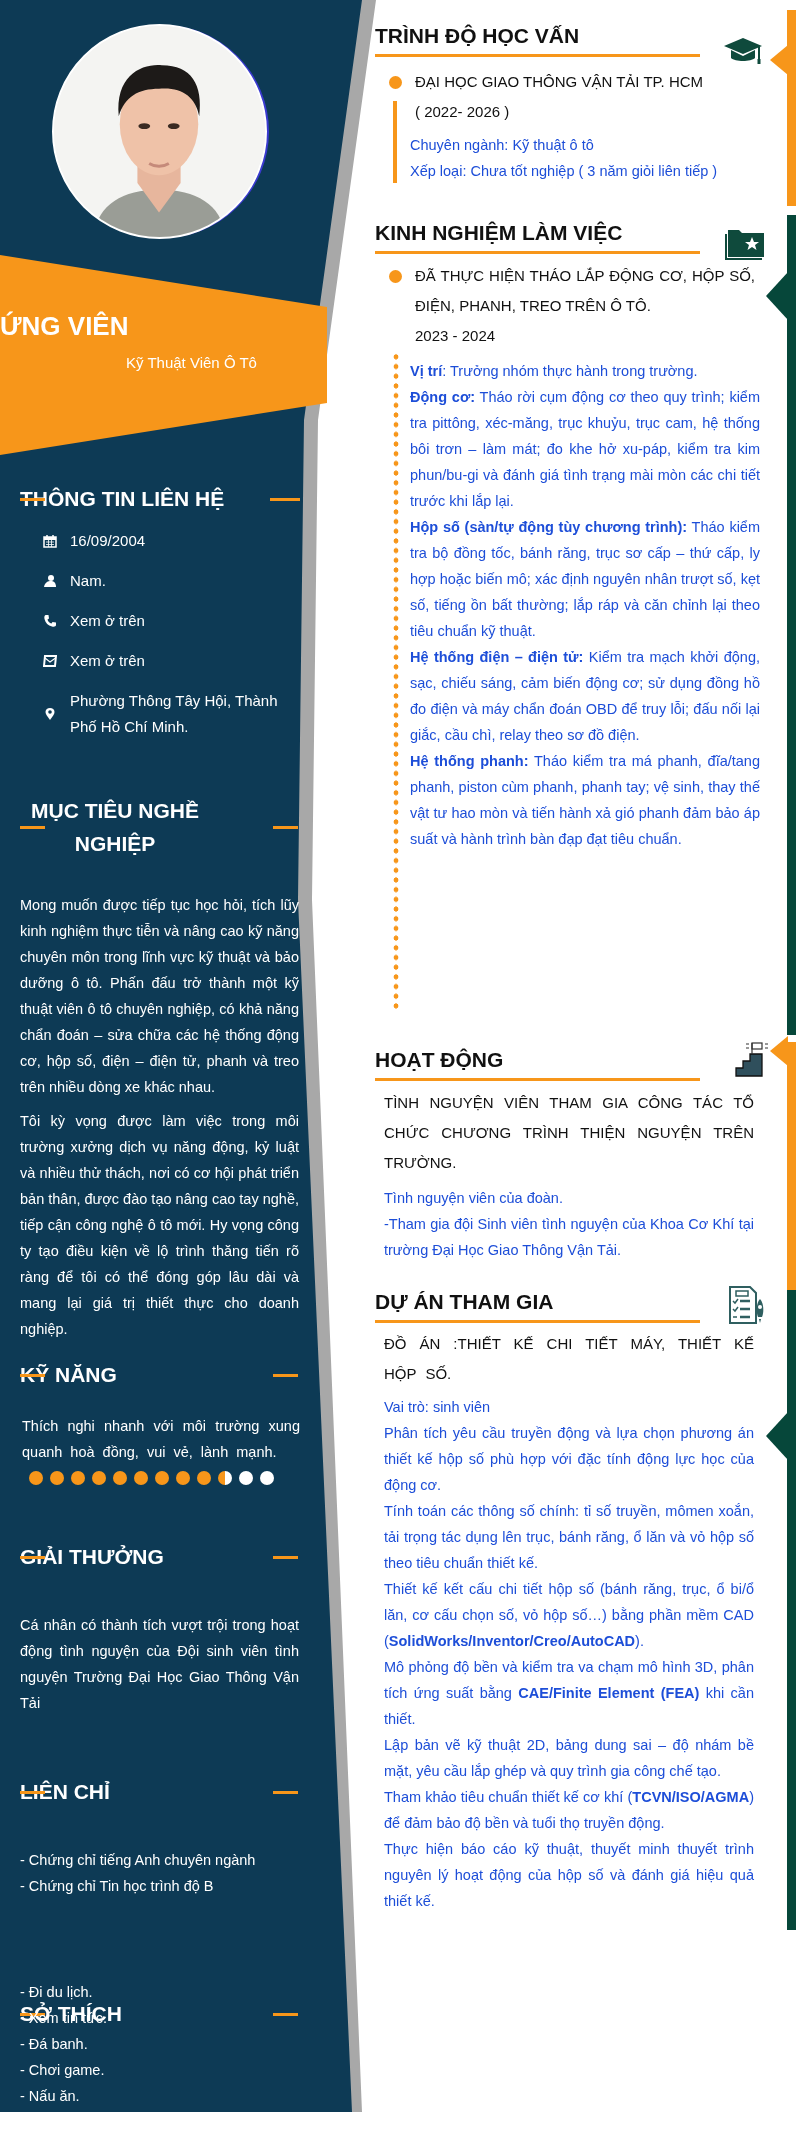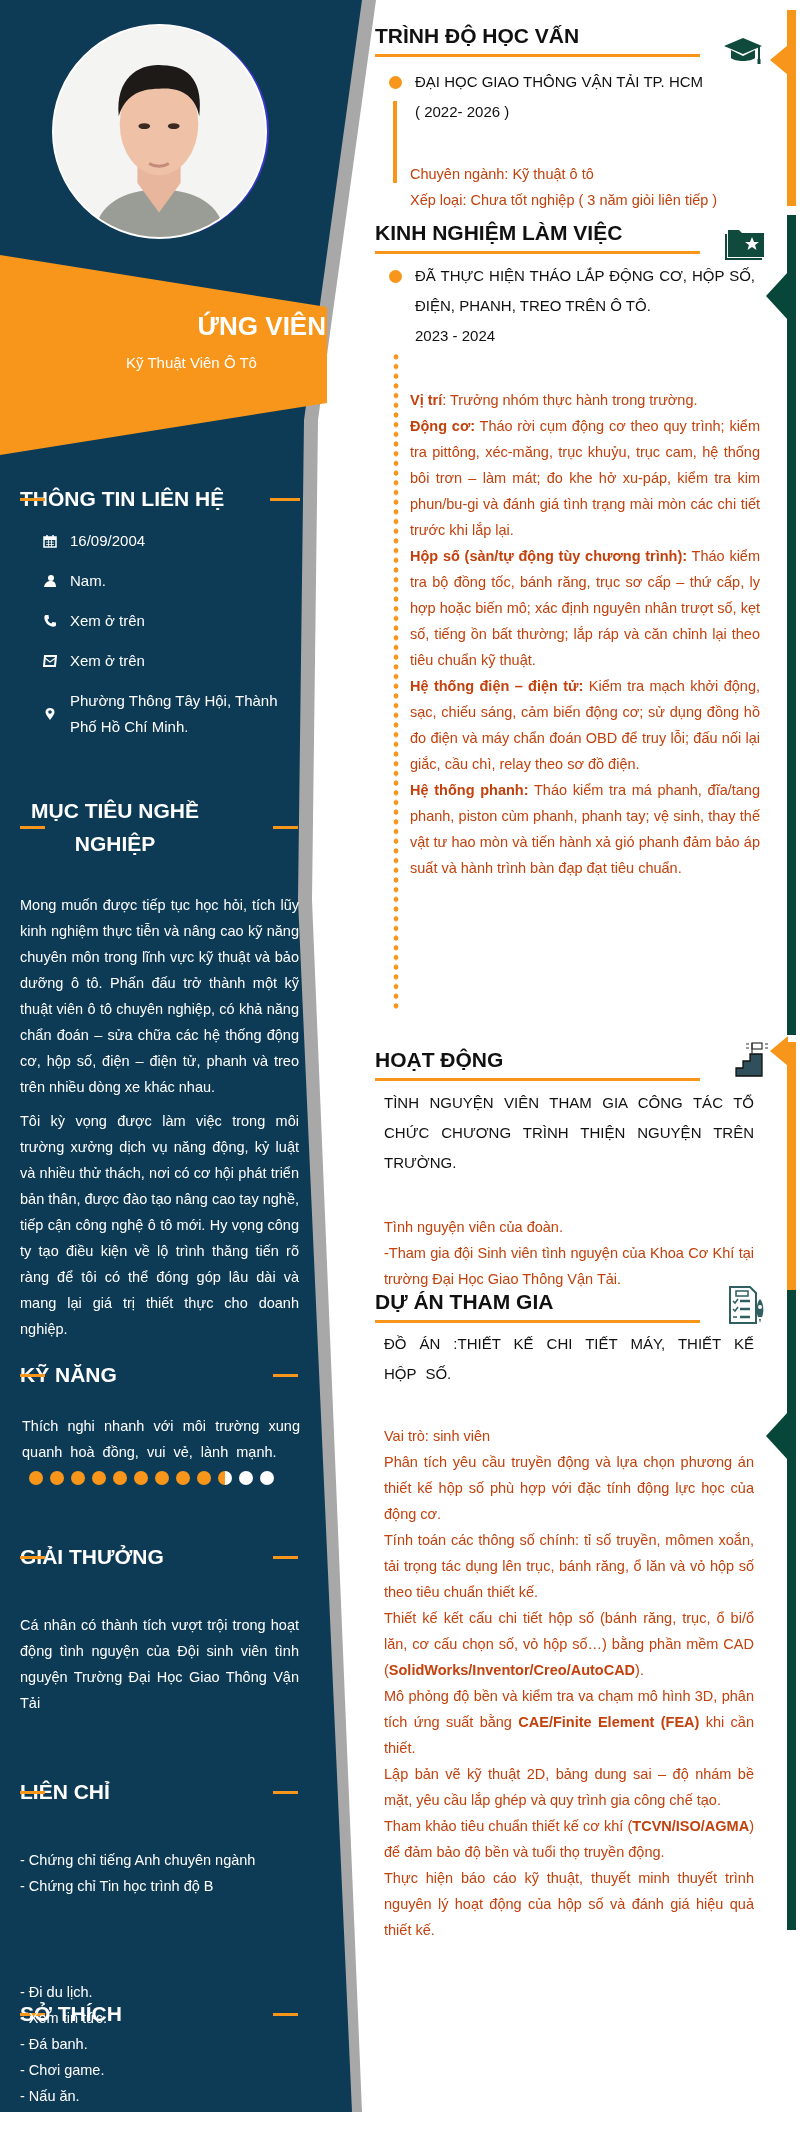--- a/index.html
+++ b/index.html
@@ -14,21 +14,21 @@
     background: #0d3a55;
     clip-path: polygon(0 0, 362px 0, 304px 420px, 298px 900px, 352px 2112px, 0 2112px); }
   .orange-band { position: absolute; left: 0; top: 255px; width: 327px; height: 200px;
     background: #f7961a;
     clip-path: polygon(0 0, 327px 52px, 327px 148px, 0 200px); }
 
   .avatar { position: absolute; left: 52px; top: 24px; width: 215px; height: 215px; border-radius: 50%;
     background: #f3f3f3; border: 2px solid #ffffff; box-shadow: 3px 0 0 -1px #3a3ad0; overflow: hidden; }
   .avatar svg { width: 100%; height: 100%; display: block; }
 
-  .name { position: absolute; left: 0; width: 326px; top: 311px; text-align: right; color: #fff;
+  .name { position: absolute; left: 0; width: 326px; top: 311px; text-align: left; color: #fff;
     font-weight: bold; font-size: 26px; }
   .role { position: absolute; left: 0; width: 383px; top: 354px; text-align: center; color: #fff; font-size: 15px; }
 
   .sb-heading { position: absolute; left: 20px; width: 278px; display: flex; align-items: center; justify-content: flex-start;
     color: #fff; font-weight: bold; font-size: 21px; text-align: center; line-height: 33px; }
   .sb-heading .dash { position: absolute; top: 50%; width: 25px; height: 3px; background: #f7961a; margin-top: -1px; }
   .sb-heading .dash.l { left: 0; }
   .sb-heading .dash.r { right: 0; }
   .sb-heading.contact .dash.r { right: -2px; width: 30px; }
 
@@ -55,21 +55,21 @@
   .bar.orange { background: #f7961a; }
   .bar.green { background: #06473a; }
   .notch { position: absolute; width: 0; height: 0; border-top: 15px solid transparent; border-bottom: 15px solid transparent; }
   .notch.orange { border-right: 18px solid #f7961a; left: 770px; }
   .notch.green { border-right: 18px solid #06473a; left: 770px; }
   .notch.big { border-top-width: 24px; border-bottom-width: 24px; border-right-width: 22px; left: 766px; }
 
   .bullet { position: absolute; width: 13px; height: 13px; border-radius: 50%; background: #f7961a; }
   .item-title { position: absolute; font-weight: normal; font-size: 15px; line-height: 30px; color: #111; text-align: justify; }
   .edu-line { position: absolute; left: 393px; width: 4px; background: #f7961a; }
-  .body-text { position: absolute; font-size: 14.5px; line-height: 26px; color: #c2410c; text-align: justify; margin-top: 29px; }
+  .body-text { position: absolute; font-size: 14.5px; line-height: 26px; color: #1d4ed8; text-align: justify; }
   .dotted-line { position: absolute; left: 393px; width: 6px;
     background-image: radial-gradient(circle, #f7961a 2.4px, transparent 2.6px);
     background-size: 6px 9.7px; background-repeat: repeat-y; }
   b { font-weight: bold; }
 </style>
 </head>
 <body>
 
 <div class="sb-shadow"></div>
 <div class="sidebar"></div>

